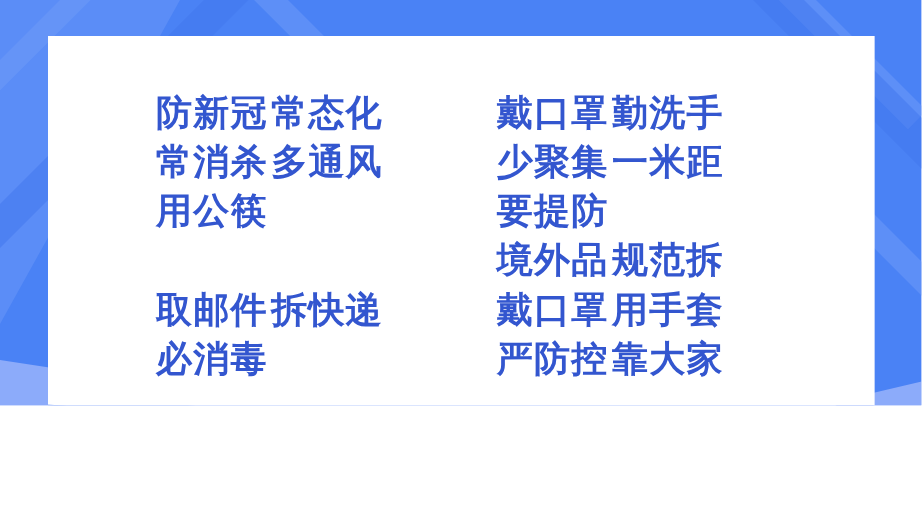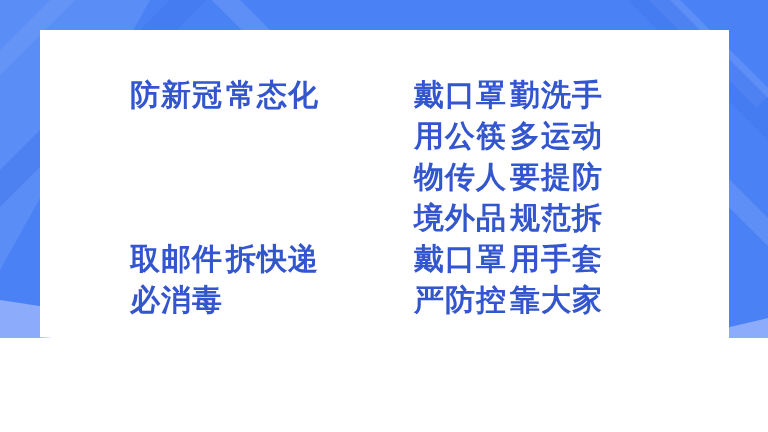--- a/index.html
+++ b/index.html
@@ -140,30 +140,36 @@
     <div class="slogan-cell">
       <span class="phrase">防新冠</span>
       <span class="phrase">常态化</span>
     </div>
     <div class="spacer-cell"></div>
     <div class="slogan-cell right-col">
       <span class="phrase">戴口罩</span>
       <span class="phrase">勤洗手</span>
     </div>
 
+    <div class="slogan-cell">
+      <span class="phrase">常消杀</span>
+      <span class="phrase">多通风</span>
+    </div>
     <div class="spacer-cell"></div>
+    <div class="slogan-cell right-col">
+      <span class="phrase">少聚集</span>
+      <span class="phrase">一米距</span>
+    </div>
 
     <div class="slogan-cell">
       <span class="phrase">用公筷</span>
-      <span class="phrase">多运动</span>
     </div>
     <div class="spacer-cell"></div>
 
     <div class="slogan-cell">
-      <span class="phrase">物传人</span>
       <span class="phrase">要提防</span>
     </div>
     <div class="spacer-cell"></div>
     <div class="slogan-cell right-col">
       <span class="phrase">境外品</span>
       <span class="phrase">规范拆</span>
     </div>
 
     <div class="slogan-cell">
       <span class="phrase">取邮件</span>

